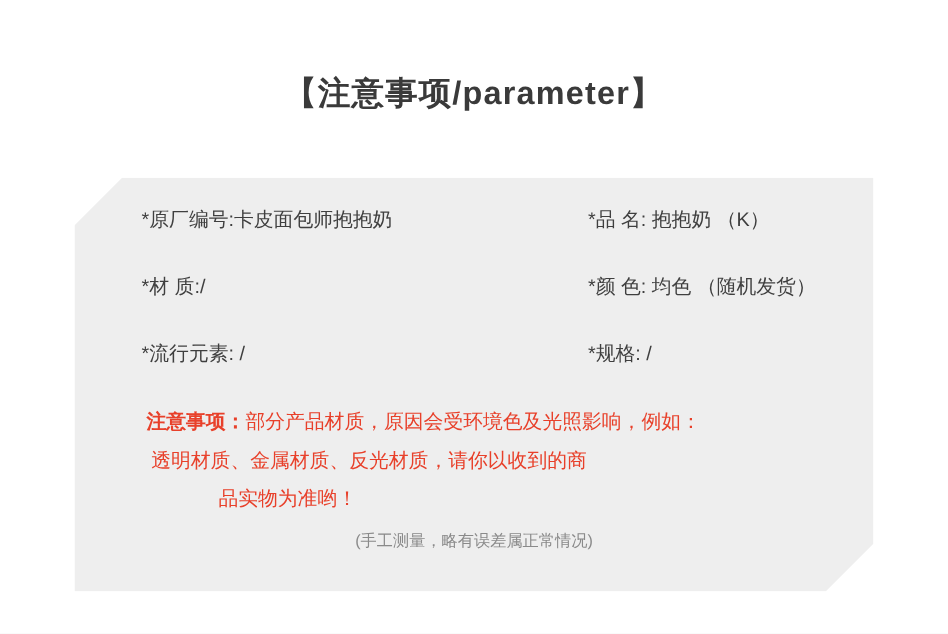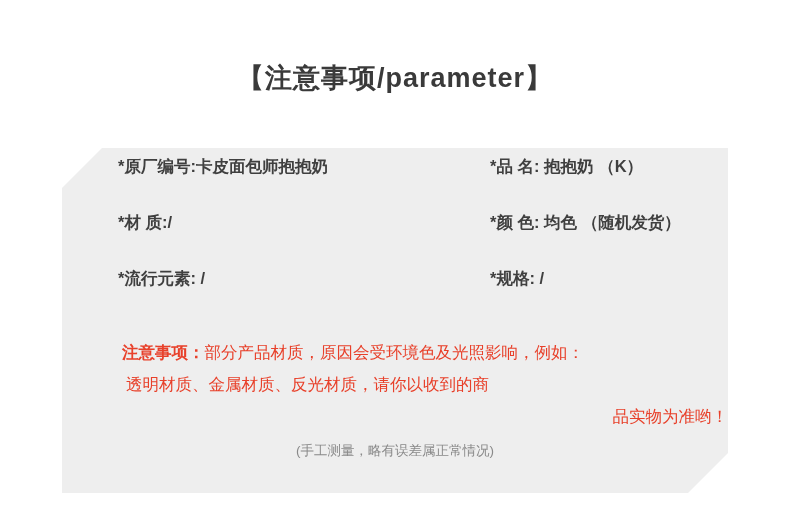--- a/index.html
+++ b/index.html
@@ -76,39 +76,39 @@
   }
   .note-line.first {
     text-align: left;
     padding-left: 60px;
   }
   .note-label {
     color: #e8402a;
     font-weight: bold;
   }
   .note-indent-1 { padding-left: 64px; text-align: left; }
-  .note-indent-2 { padding-left: 96px; text-align: right; }
+  .note-indent-2 { padding-left: 120px; text-align: left; }
   .footnote {
     margin-top: 10px;
     color: #8a8a8a;
     font-size: 13.5px;
     text-align: center;
     font-family: "Liberation Sans", sans-serif;
   }
 </style>
 </head>
 <body>
 
 <div class="page">
 
   <div class="title">【注意事项/parameter】</div>
 
   <div class="panel">
 
-    <div class="fields" style="top:8px;font-weight:bold;">
+    <div class="fields" style="top:24px;">
       <div class="field-row">
         <div class="field col-left">*原厂编号:卡皮面包师抱抱奶</div>
         <div class="field col-right">*品 名: 抱抱奶 （K）</div>
       </div>
       <div class="field-row">
         <div class="field col-left">*材 质:/</div>
         <div class="field col-right">*颜 色: 均色 （随机发货）</div>
       </div>
       <div class="field-row">
         <div class="field col-left">*流行元素: /</div>

